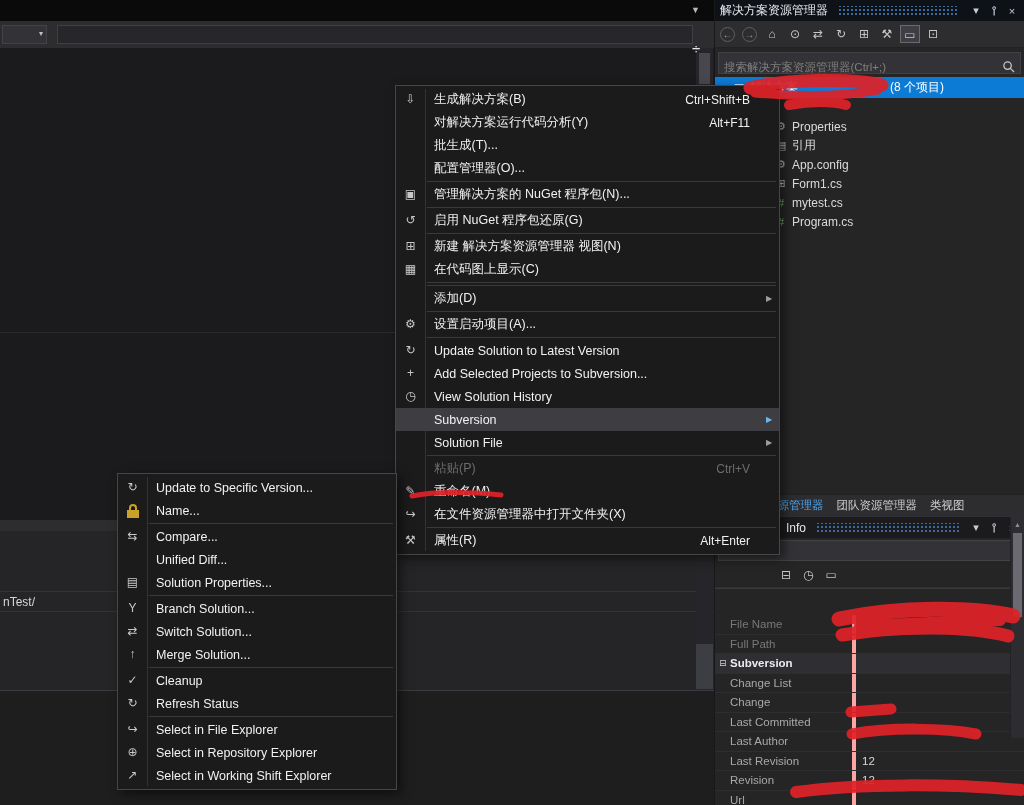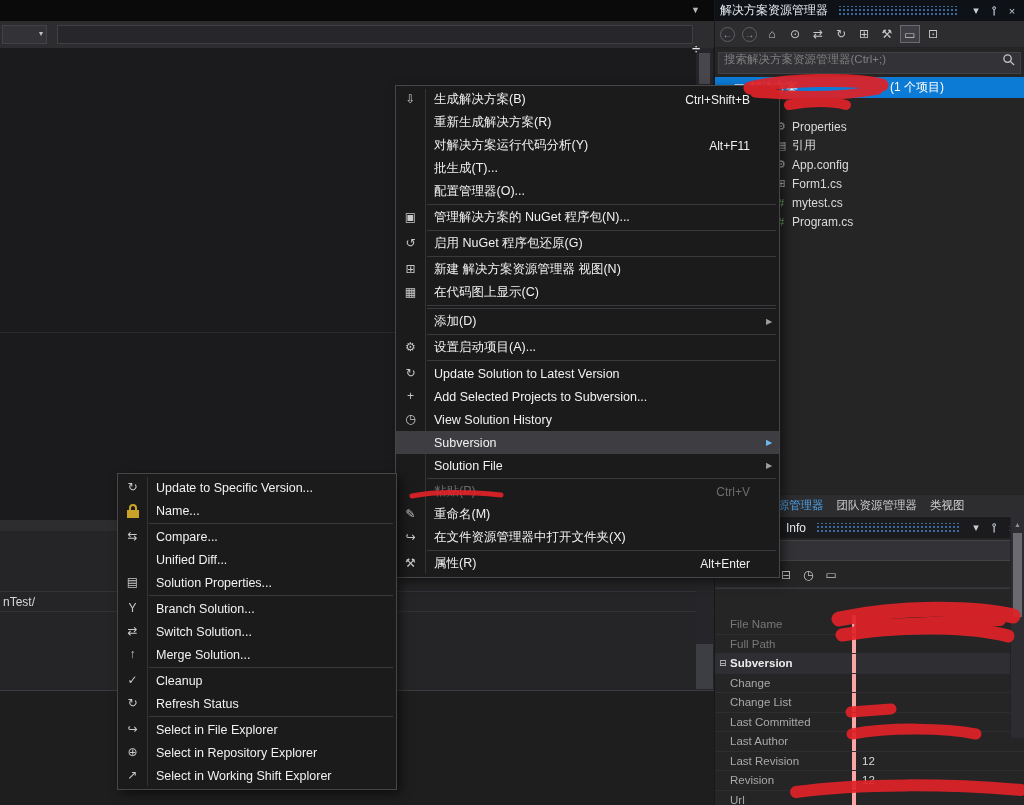--- a/index.html
+++ b/index.html
@@ -41,21 +41,21 @@
   .se{position:absolute;left:714px;top:0;width:310px;height:516px;background:#252526;
       border-left:1px solid #18181a;box-sizing:border-box}
   .se .ptitle{background:#0e1116}
   .se-toolbar{height:26px;background:#2d2d30;display:flex;align-items:center;padding:0 3px;gap:3px;
               border-bottom:1px solid #222226}
   .tb{width:20px;height:18px;line-height:18px;text-align:center;color:#c8c8c8;font-size:12px;flex:none}
   .tb.circ{width:15px;height:15px;line-height:13px;border:1px solid #5f6065;border-radius:50%;
            font-size:10px;color:#9ba0a6;box-sizing:border-box;margin:0 2px}
   .tb.on{border:1px solid #6a6a70;background:#3e3e44;box-sizing:border-box}
   .se-search{margin:4px 3px 3px 3px;height:20px;background:#333337;border:1px solid #3f3f46;
-             display:flex;align-items:flex-start;padding:0 5px;gap:4px}
+             display:flex;align-items:flex-end;padding:0 5px;gap:4px}
   .se-input{flex:1;background:transparent;border:none;outline:none;color:#ccc;font-size:11.5px;
             font-family:inherit;padding:0;min-width:0}
   .se-input::placeholder{color:#7f7f7f}
   .tree{position:relative}
   .root-row{height:21px;background:#0c7bd6;display:flex;align-items:center;color:#fff;padding-left:3px}
   .tchev{width:13px;font-size:9px;color:#9a9a9a;text-align:center;flex:none}
   .root-row .tchev,.root-row .ti{color:#eaf3fb}
   .ti{width:16px;text-align:center;font-size:11px;color:#bdbdbd;flex:none;margin-right:3px}
   .tlabel{font-size:12px;white-space:nowrap}
   .redact-space{width:92px;flex:none}
@@ -172,21 +172,21 @@
         <circle cx="6" cy="6" r="4" fill="none" stroke="#c5c5c5" stroke-width="1.4"></circle>
         <line x1="9" y1="9" x2="13" y2="13" stroke="#c5c5c5" stroke-width="1.4"></line>
       </svg>
     </div>
     <div class="tree">
       <div class="root-row">
         <span class="tchev">▾</span>
         <span class="ti">▣</span>
         <span class="tlabel">解决方案</span>
         <span class="redact-space"></span>
-        <span class="tlabel">(1 个项目)</span>
+        <span class="tlabel">(8 个项目)</span>
       </div>
       <div>
 
       <div class="trow ind1">
             <span class="tchev">▾</span>
             <span class="ti ic-g">▣</span>
             <span class="tlabel"></span>
           </div>
           <div class="trow ind2">
             <span class="tchev">▸</span>
@@ -259,26 +259,26 @@
             <span class="plabel">Full Path</span>
             <span class="pvalue"></span>
           </div>
           <div class="prow section">
             <span class="psec">⊟</span>
             <span class="plabel">Subversion</span>
             <span class="pvalue"></span>
           </div>
           <div class="prow">
             <span class="psec"></span>
+            <span class="plabel">Change List</span>
+            <span class="pvalue"></span>
+          </div>
+          <div class="prow">
+            <span class="psec"></span>
             <span class="plabel">Change</span>
-            <span class="pvalue"></span>
-          </div>
-          <div class="prow">
-            <span class="psec"></span>
-            <span class="plabel">Change List</span>
             <span class="pvalue"></span>
           </div>
           <div class="prow">
             <span class="psec"></span>
             <span class="plabel">Last Committed</span>
             <span class="pvalue"></span>
           </div>
           <div class="prow">
             <span class="psec"></span>
             <span class="plabel">Last Author</span>
@@ -306,26 +306,20 @@
       <div class="pthumb"></div>
     </div>
   </div>
 
   <div class="menu ctx">
 
   <div class="mrow">
         <span class="mi-icon">⇩</span>
         <span class="mlabel">生成解决方案(B)</span>
         <span class="mshort">Ctrl+Shift+B</span>
-        <span class="marrow"></span>
-      </div>
-      <div class="mrow">
-        <span class="mi-icon"></span>
-        <span class="mlabel">重新生成解决方案(R)</span>
-        <span class="mshort"></span>
         <span class="marrow"></span>
       </div>
       <div class="mrow">
         <span class="mi-icon"></span>
         <span class="mlabel">对解决方案运行代码分析(Y)</span>
         <span class="mshort">Alt+F11</span>
         <span class="marrow"></span>
       </div>
       <div class="mrow">
         <span class="mi-icon"></span>

